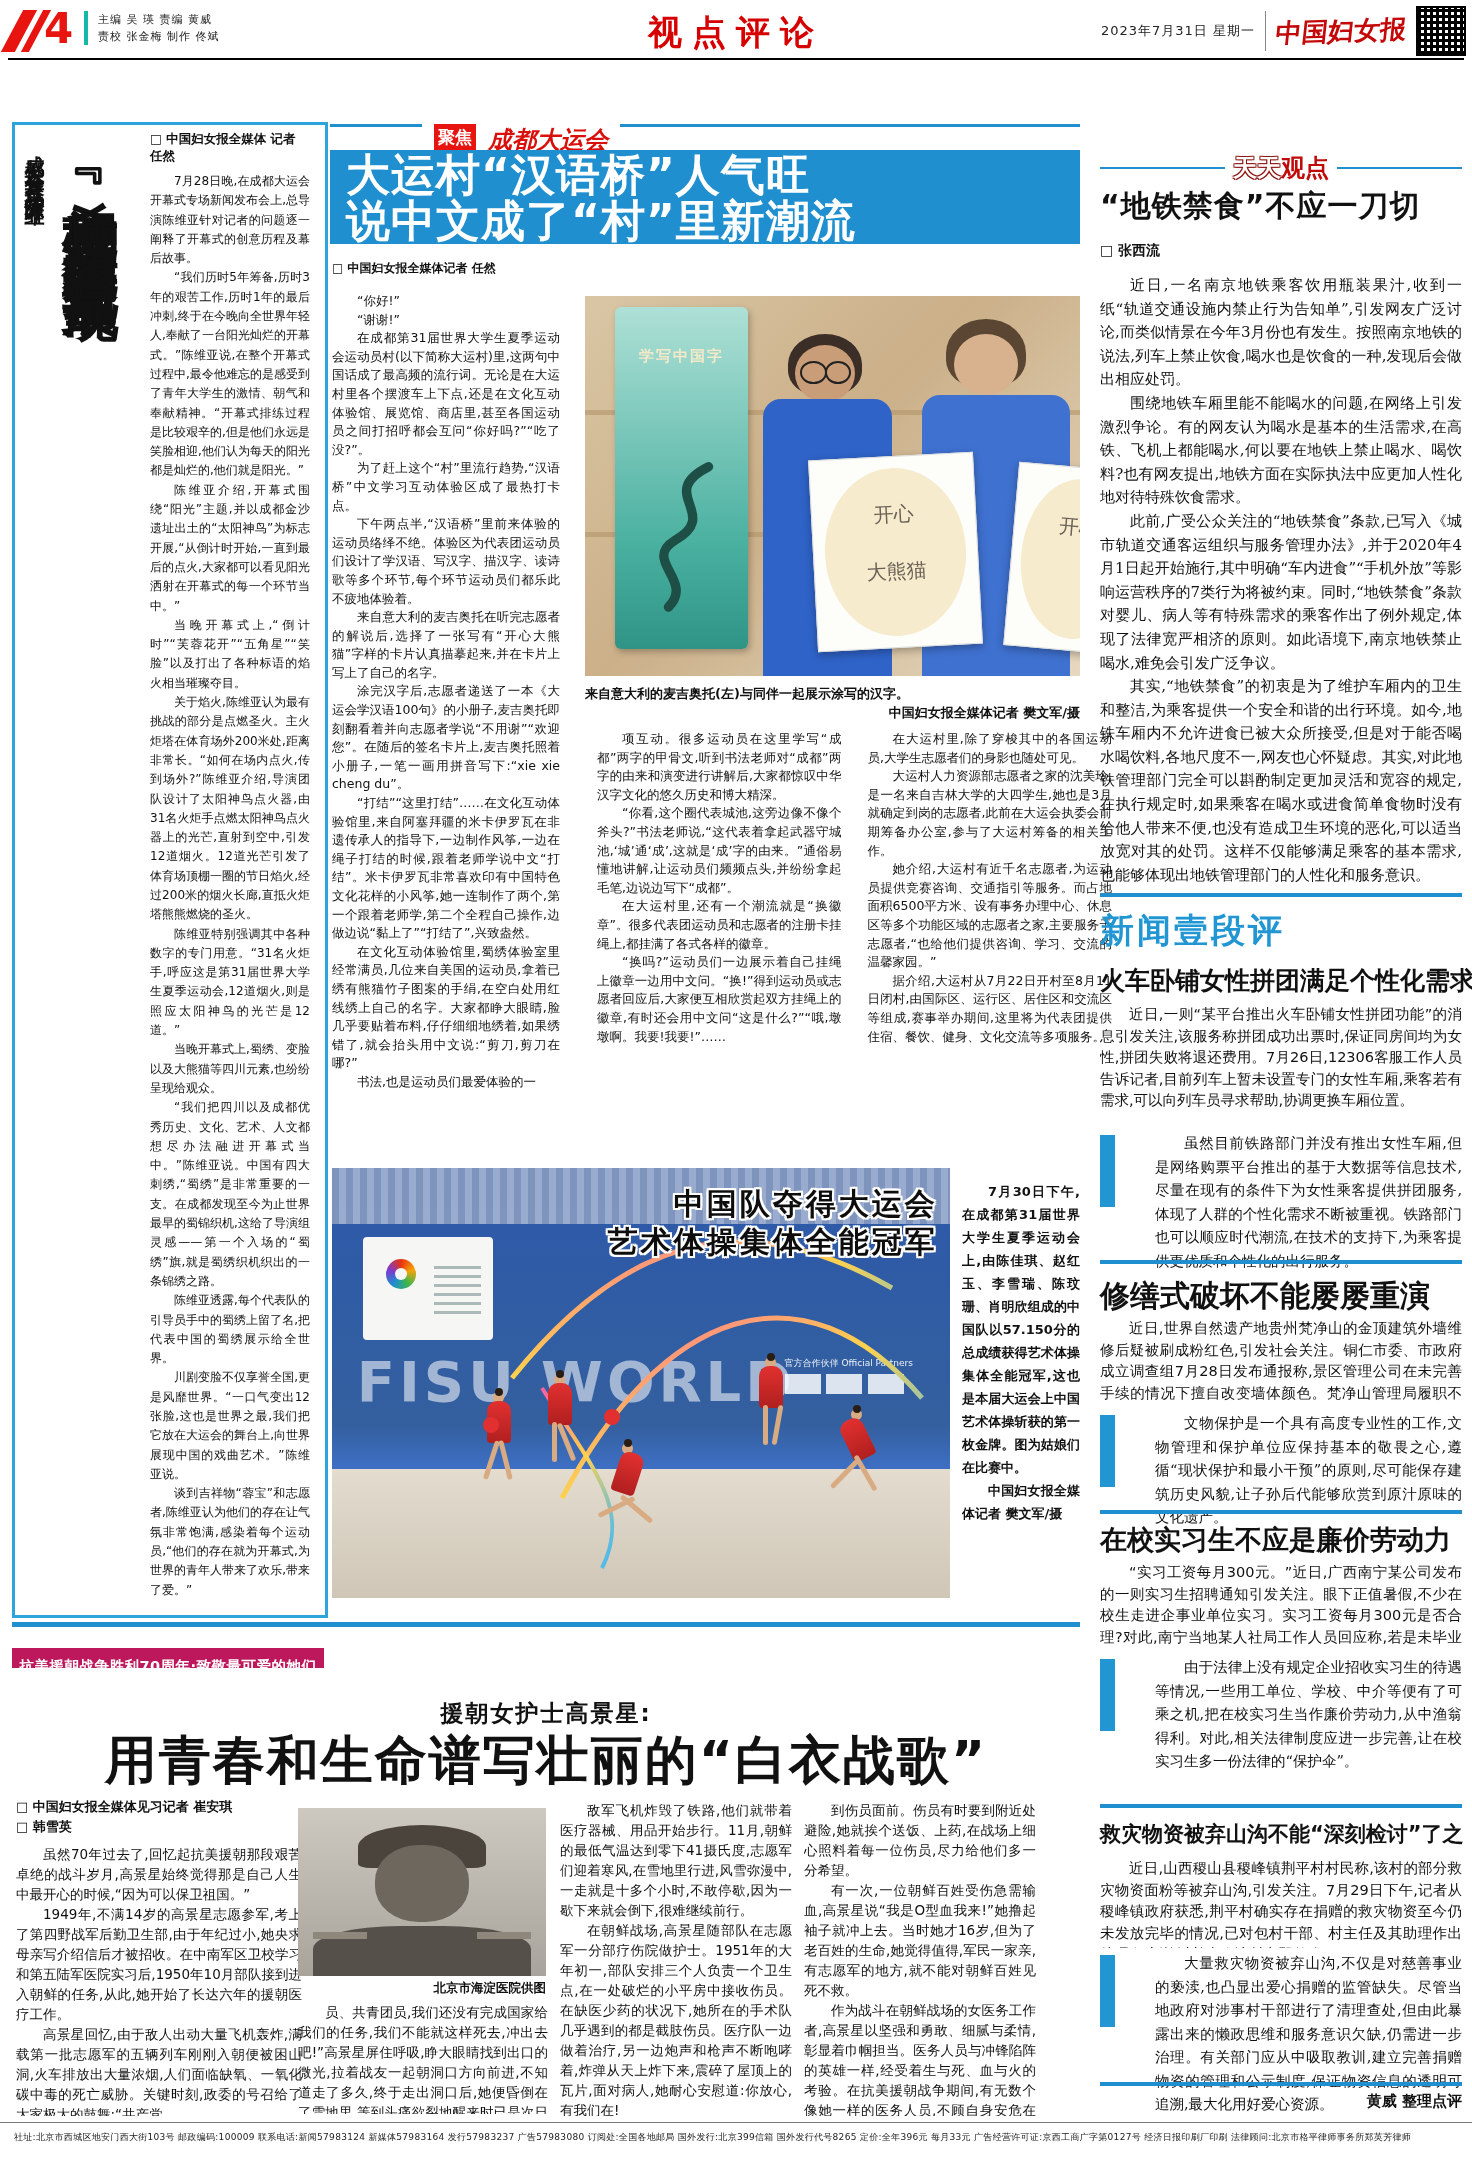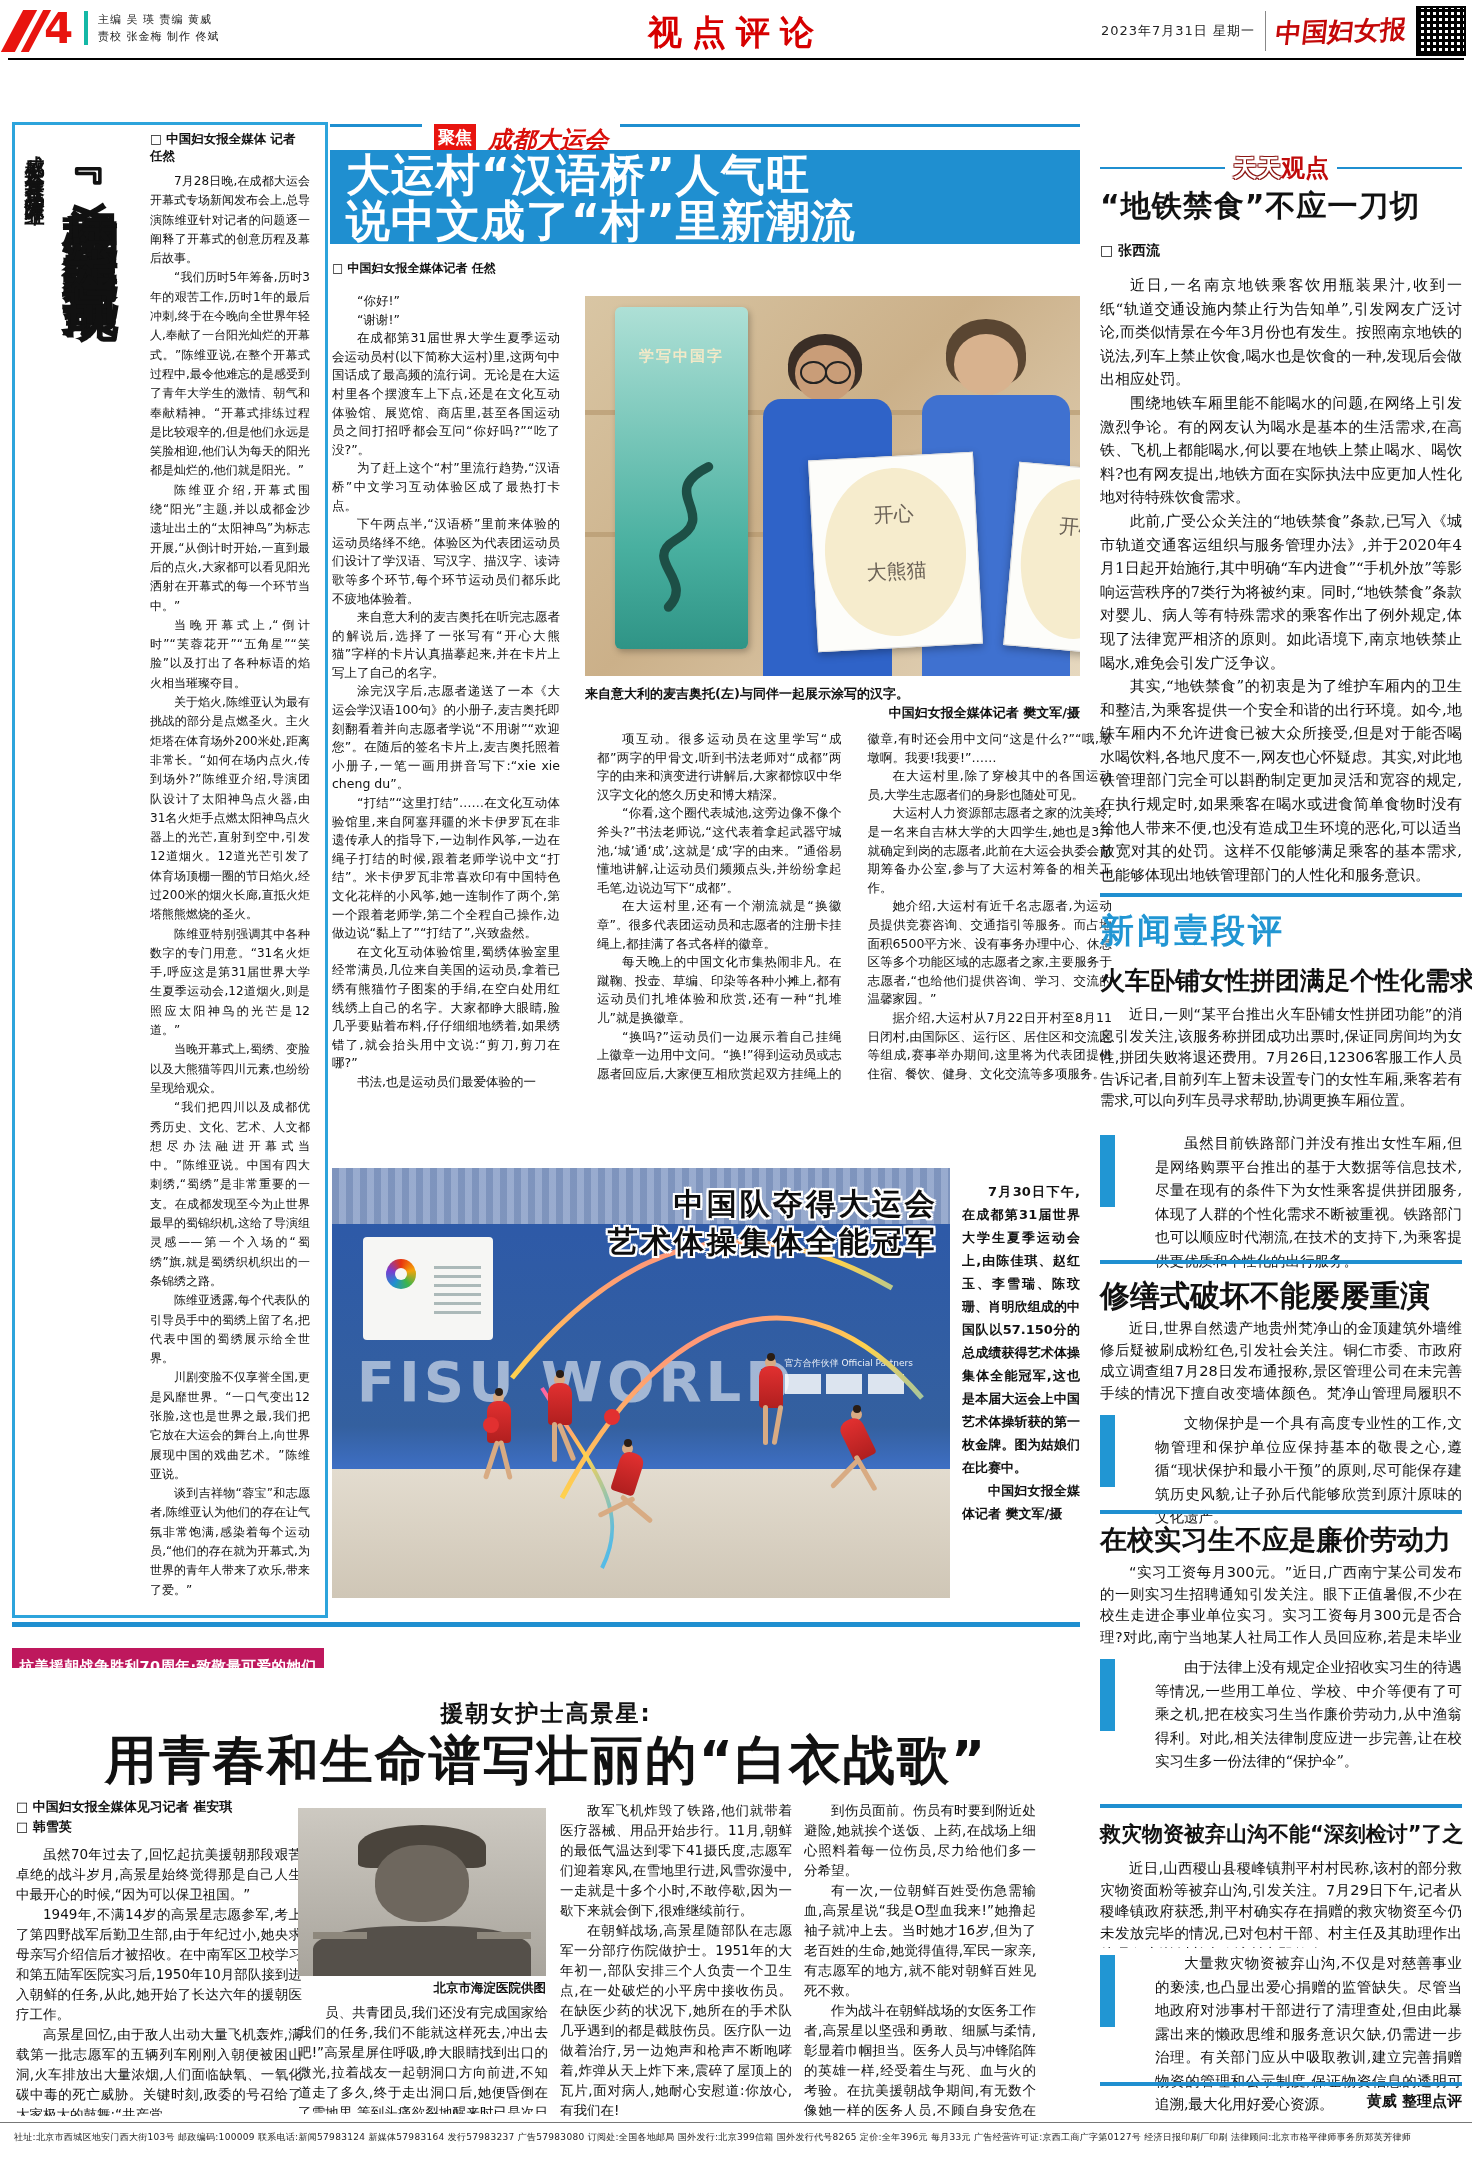--- a/index.html
+++ b/index.html
@@ -225,21 +225,20 @@
   </div>
   <div id="caption1" class="abs tx">
     <p style="text-indent:0">来自意大利的麦吉奥托(左)与同伴一起展示涂写的汉字。</p>
     <p class="credit">中国妇女报全媒体记者 樊文军/摄</p>
   </div>
 
   <div id="main-cols" class="abs tx justify">
       <p>项互动。很多运动员在这里学写“成都”两字的甲骨文,听到书法老师对“成都”两字的由来和演变进行讲解后,大家都惊叹中华汉字文化的悠久历史和博大精深。</p>
       <p>“你看,这个圈代表城池,这旁边像不像个斧头?”书法老师说,“这代表着拿起武器守城池,‘城’通‘成’,这就是‘成’字的由来。”通俗易懂地讲解,让运动员们频频点头,并纷纷拿起毛笔,边说边写下“成都”。</p>
       <p>在大运村里,还有一个潮流就是“换徽章”。很多代表团运动员和志愿者的注册卡挂绳上,都挂满了各式各样的徽章。</p>
-      <p>每天晚上的中国文化市集热闹非凡。在蹴鞠、投壶、草编、印染等各种小摊上,都有运动员们扎堆体验和欣赏,还有一种“扎堆儿”就是换徽章。</p>
       <p>“换吗?”运动员们一边展示着自己挂绳上徽章一边用中文问。“换!”得到运动员或志愿者回应后,大家便互相欣赏起双方挂绳上的徽章,有时还会用中文问“这是什么?”“哦,墩墩啊。我要!我要!”……</p>
       <p>在大运村里,除了穿梭其中的各国运动员,大学生志愿者们的身影也随处可见。</p>
       <p>大运村人力资源部志愿者之家的沈美玲,是一名来自吉林大学的大四学生,她也是3月就确定到岗的志愿者,此前在大运会执委会前期筹备办公室,参与了大运村筹备的相关工作。</p>
       <p>她介绍,大运村有近千名志愿者,为运动员提供竞赛咨询、交通指引等服务。而占地面积6500平方米、设有事务办理中心、休息区等多个功能区域的志愿者之家,主要服务于志愿者,“也给他们提供咨询、学习、交流的温馨家园。”</p>
       <p>据介绍,大运村从7月22日开村至8月11日闭村,由国际区、运行区、居住区和交流区等组成,赛事举办期间,这里将为代表团提供住宿、餐饮、健身、文化交流等多项服务。</p>
     </div>
 
   <div id="photo2" class="abs">
     <div id="crowd"></div>
     <div id="fisu-panel">

